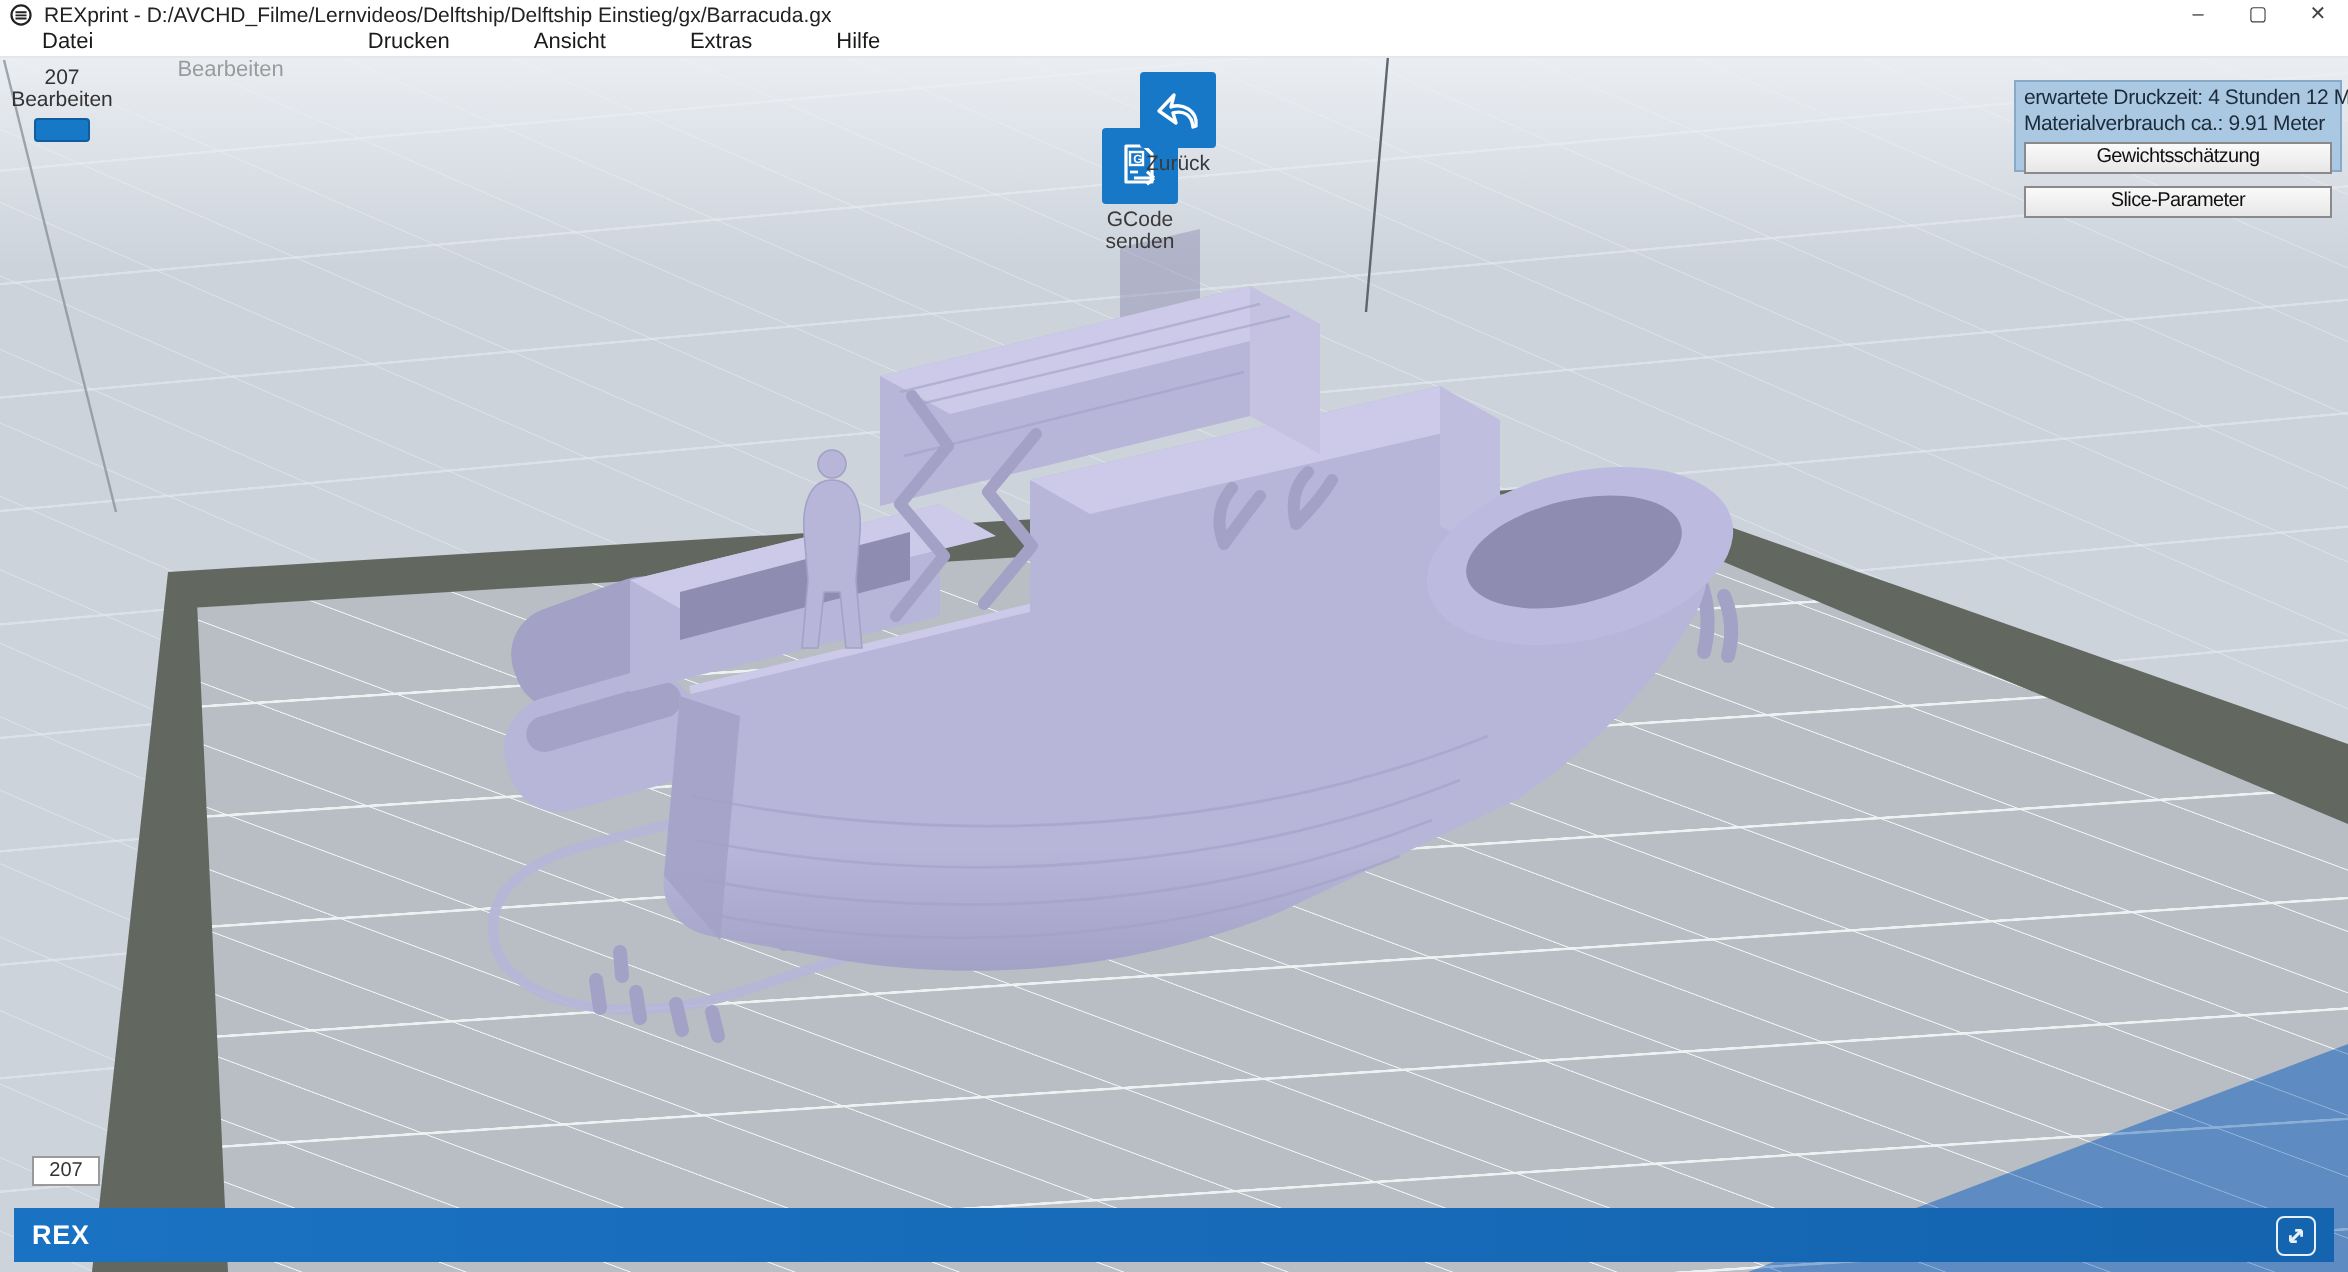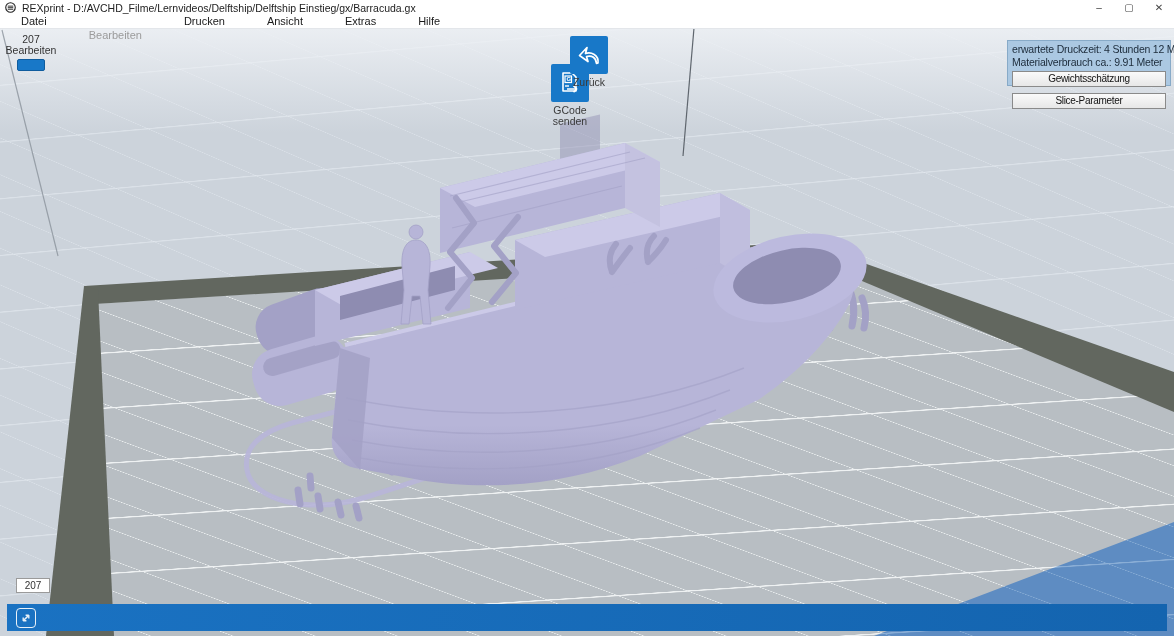--- a/index.html
+++ b/index.html
@@ -247,20 +247,21 @@
 <div class="info-panel">
   <div class="info-row">erwartete Druckzeit:  4 Stunden 12 Minuten</div>
   <div class="info-row">Materialverbrauch ca.:  9.91 Meter</div>
   <div class="info-buttons">
     <div class="mini-btn">Gewichtsschätzung</div>
     <div class="mini-btn">Slice-Parameter</div>
   </div>
 </div>
 
 <div class="statusbar">
+  <span class="brand">REX</span>
   <span class="expand-box">
     <svg width="12" height="12" viewBox="0 0 12 12">
       <path d="M3.2,8.8 L8.8,3.2" stroke="#e9f1f8" stroke-width="1.6"></path>
       <path d="M8.8,3.2 L5.6,3.2 M8.8,3.2 L8.8,6.4" stroke="#e9f1f8" stroke-width="1.4" fill="none"></path>
       <path d="M3.2,8.8 L6.4,8.8 M3.2,8.8 L3.2,5.6" stroke="#e9f1f8" stroke-width="1.4" fill="none"></path>
     </svg>
   </span>
 </div>
 
 </body></html>

